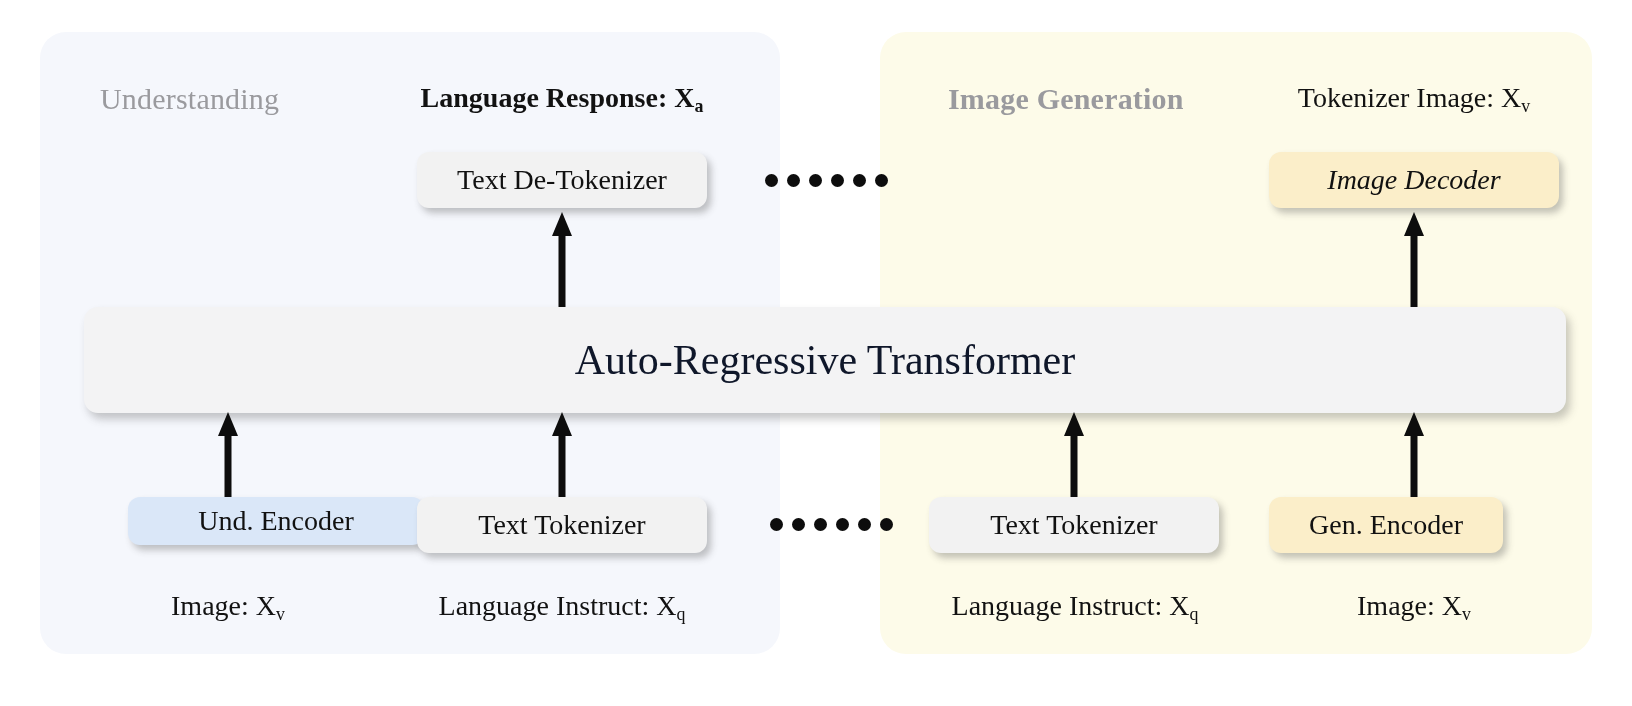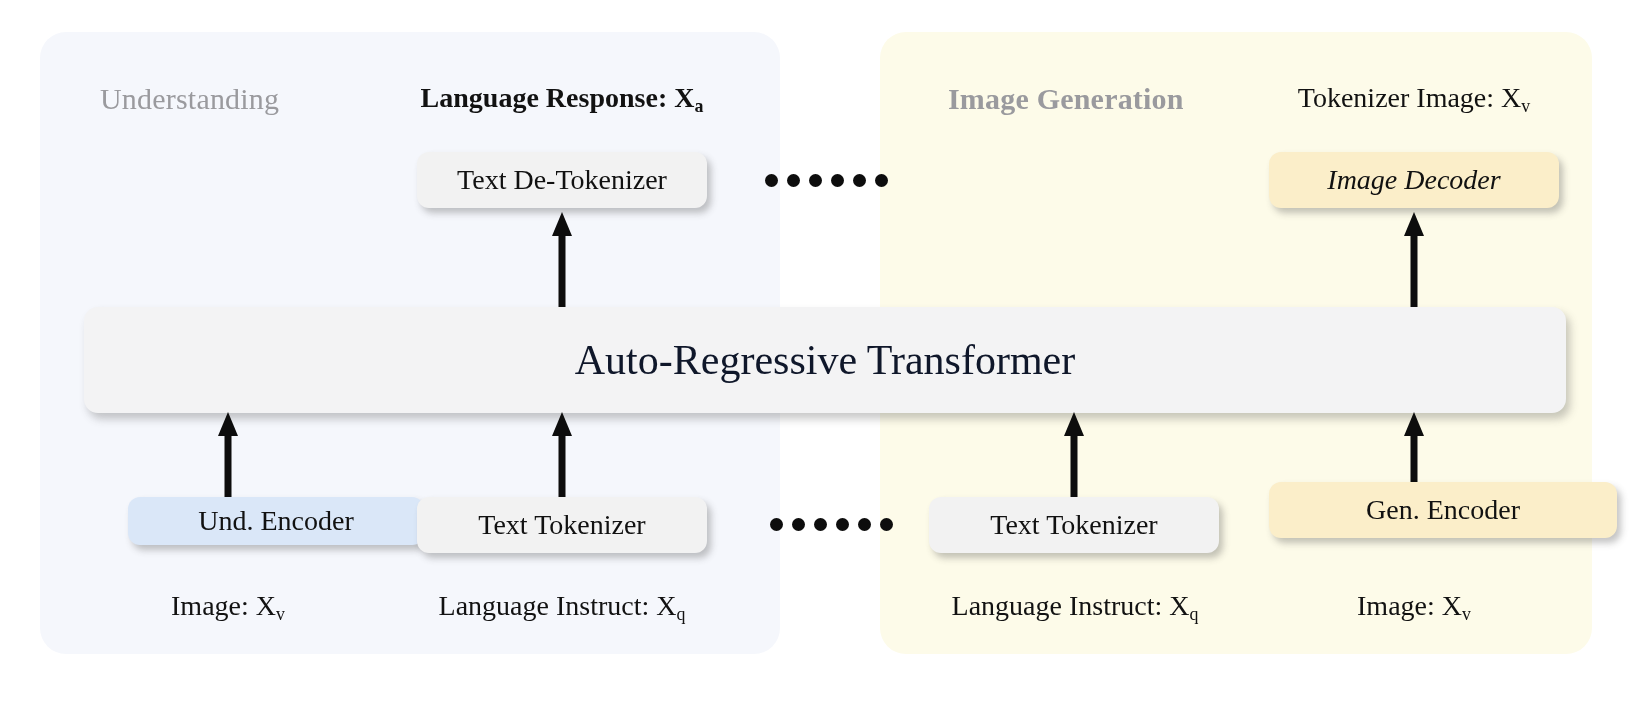--- a/index.html
+++ b/index.html
@@ -84,21 +84,21 @@
   }
   .box.gray   { background: #f2f2f2; }
   .box.blue   { background: #dae7f8; }
   .box.cream  { background: #fbeec9; }
 
   #box-text-detokenizer { left: 417px;  top: 152px; width: 290px; height: 56px; }
   #box-image-decoder    { left: 1269px; top: 152px; width: 290px; height: 56px; font-style: italic; }
   #box-und-encoder      { left: 80px;   top: 497px; width: 296px; height: 48px; margin-left: 48px; }
   #box-text-tokenizer-l { left: 417px;  top: 497px; width: 290px; height: 56px; }
   #box-text-tokenizer-r { left: 929px;  top: 497px; width: 290px; height: 56px; }
-  #box-gen-encoder      { left: 1269px; top: 482px; width: 348px; height: 56px; }
+  #box-gen-encoder      { left: 1269px; top: 497px; width: 234px; height: 56px; }
 
   
   #transformer-bar {
     position: absolute;
     left: 84px;
     top: 307px;
     width: 1482px;
     height: 106px;
     background: #f3f3f4;
     border-radius: 14px;

